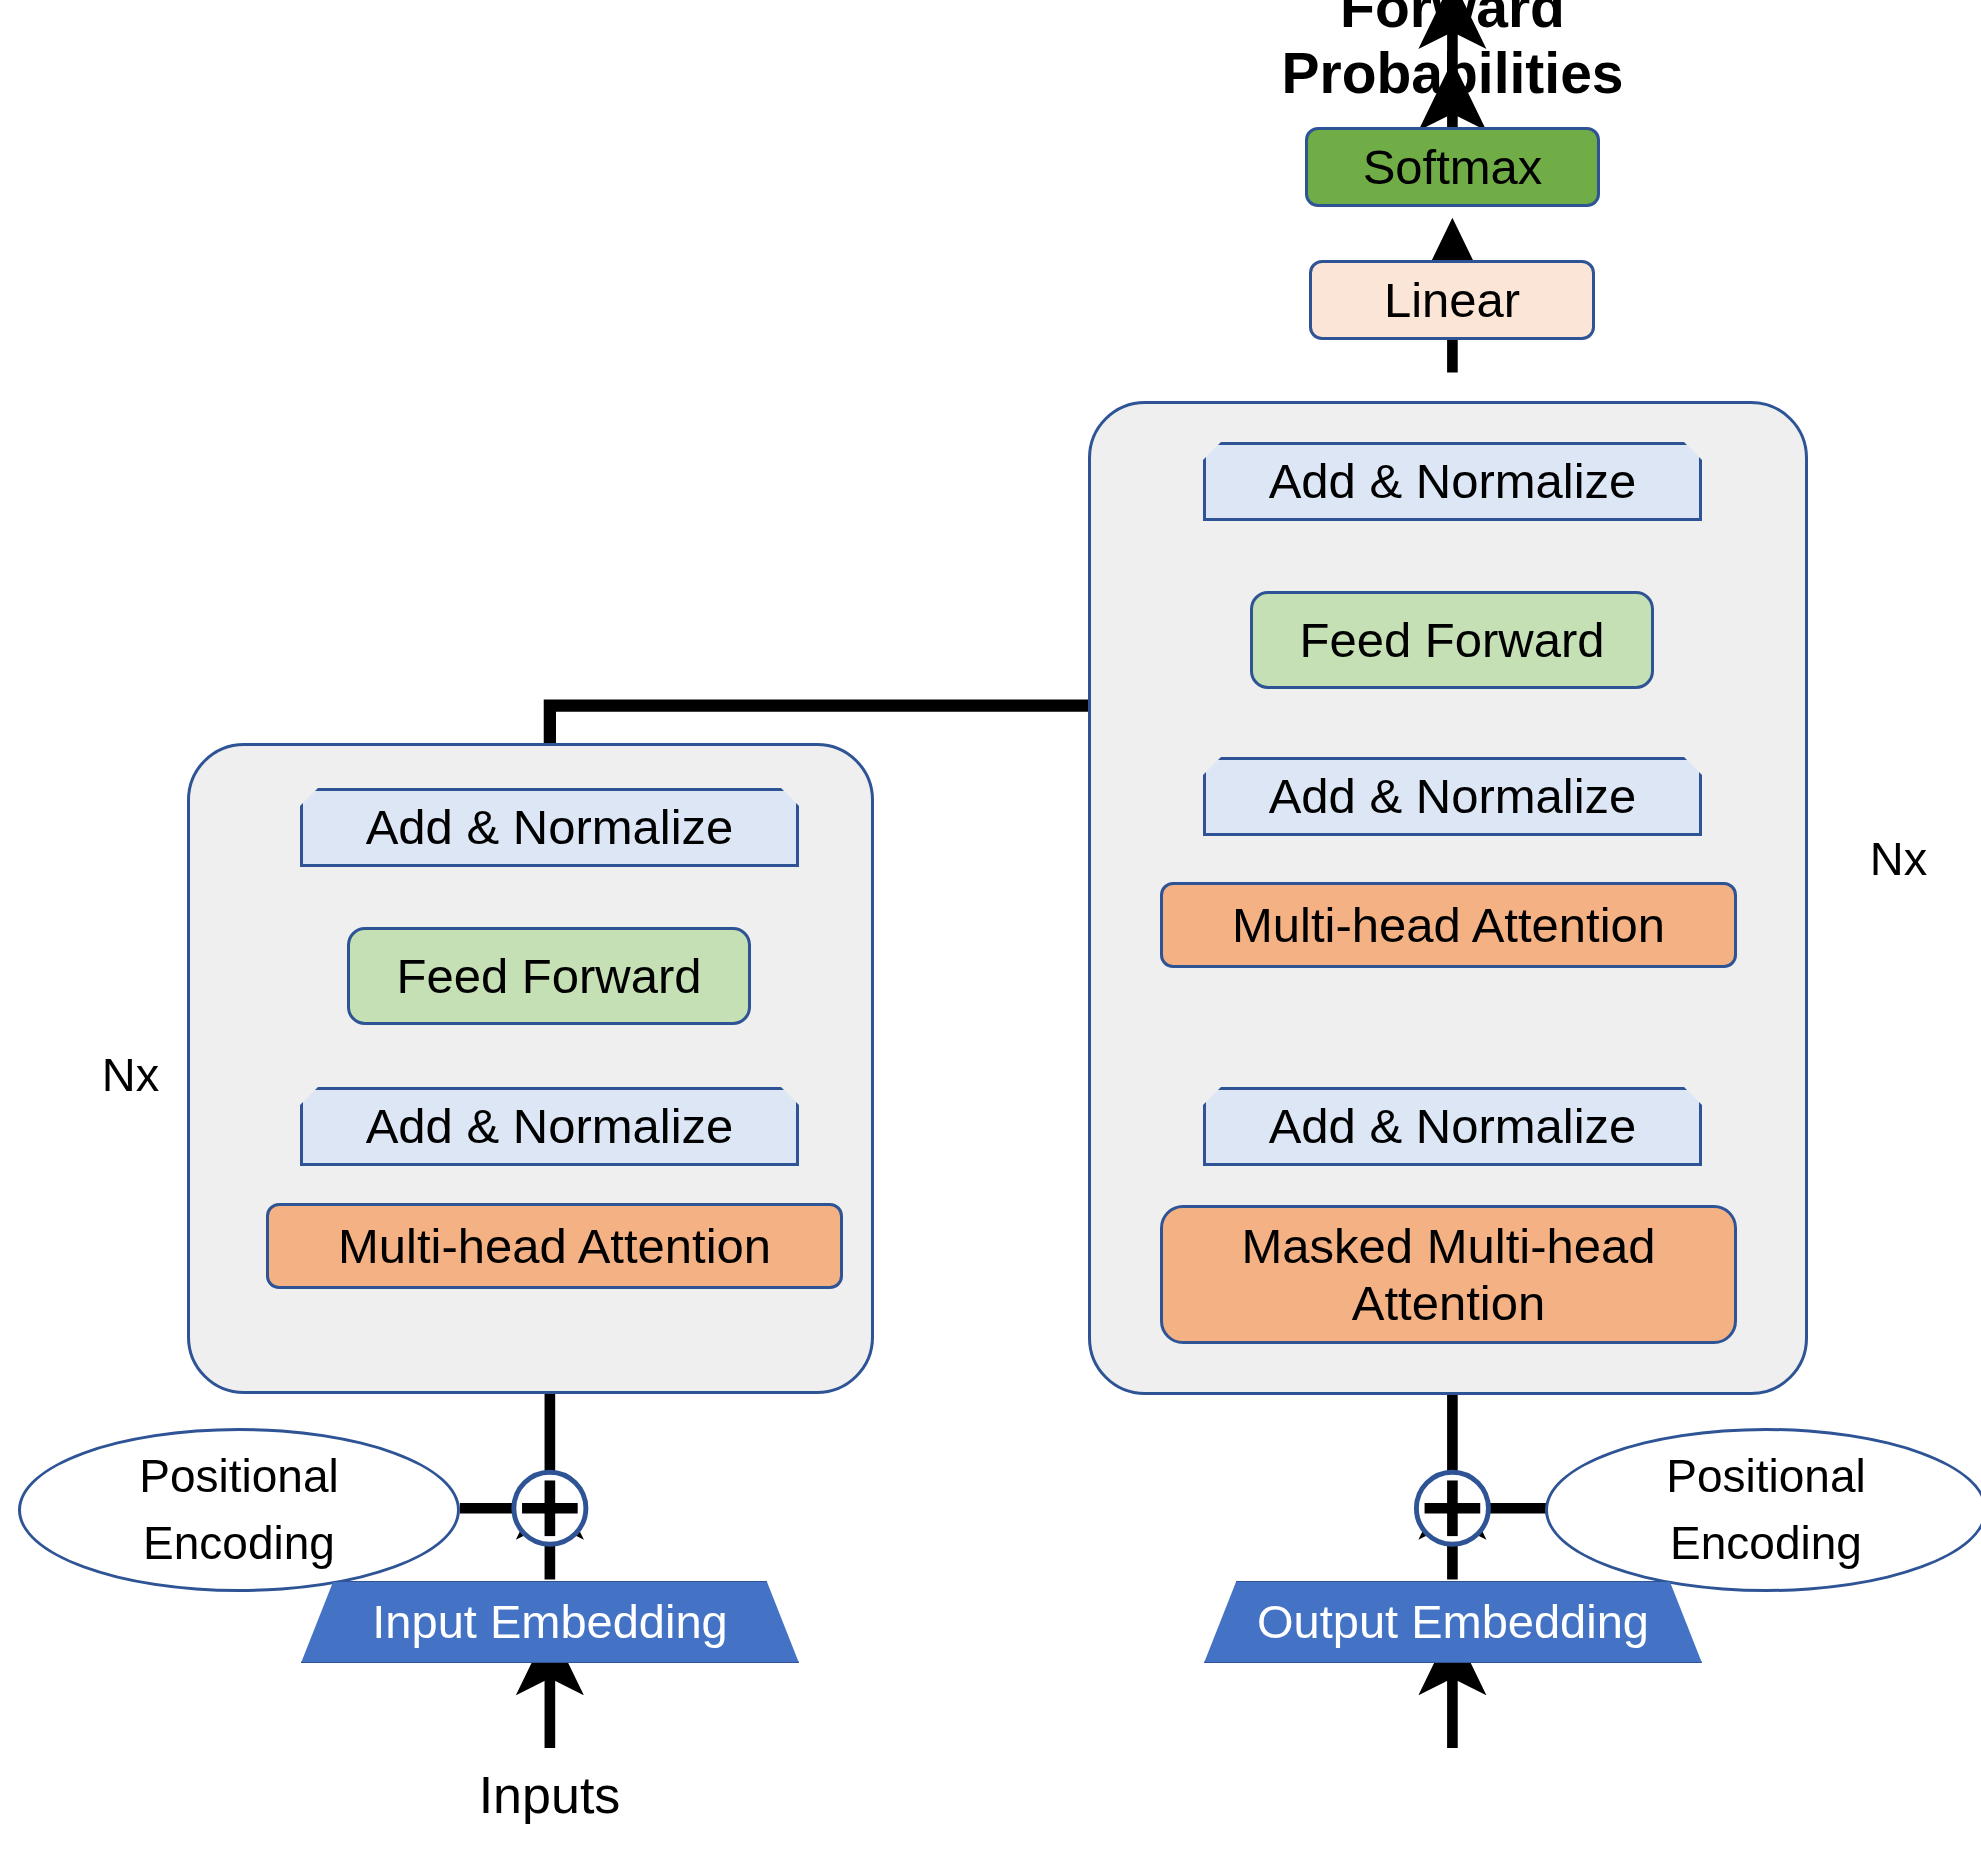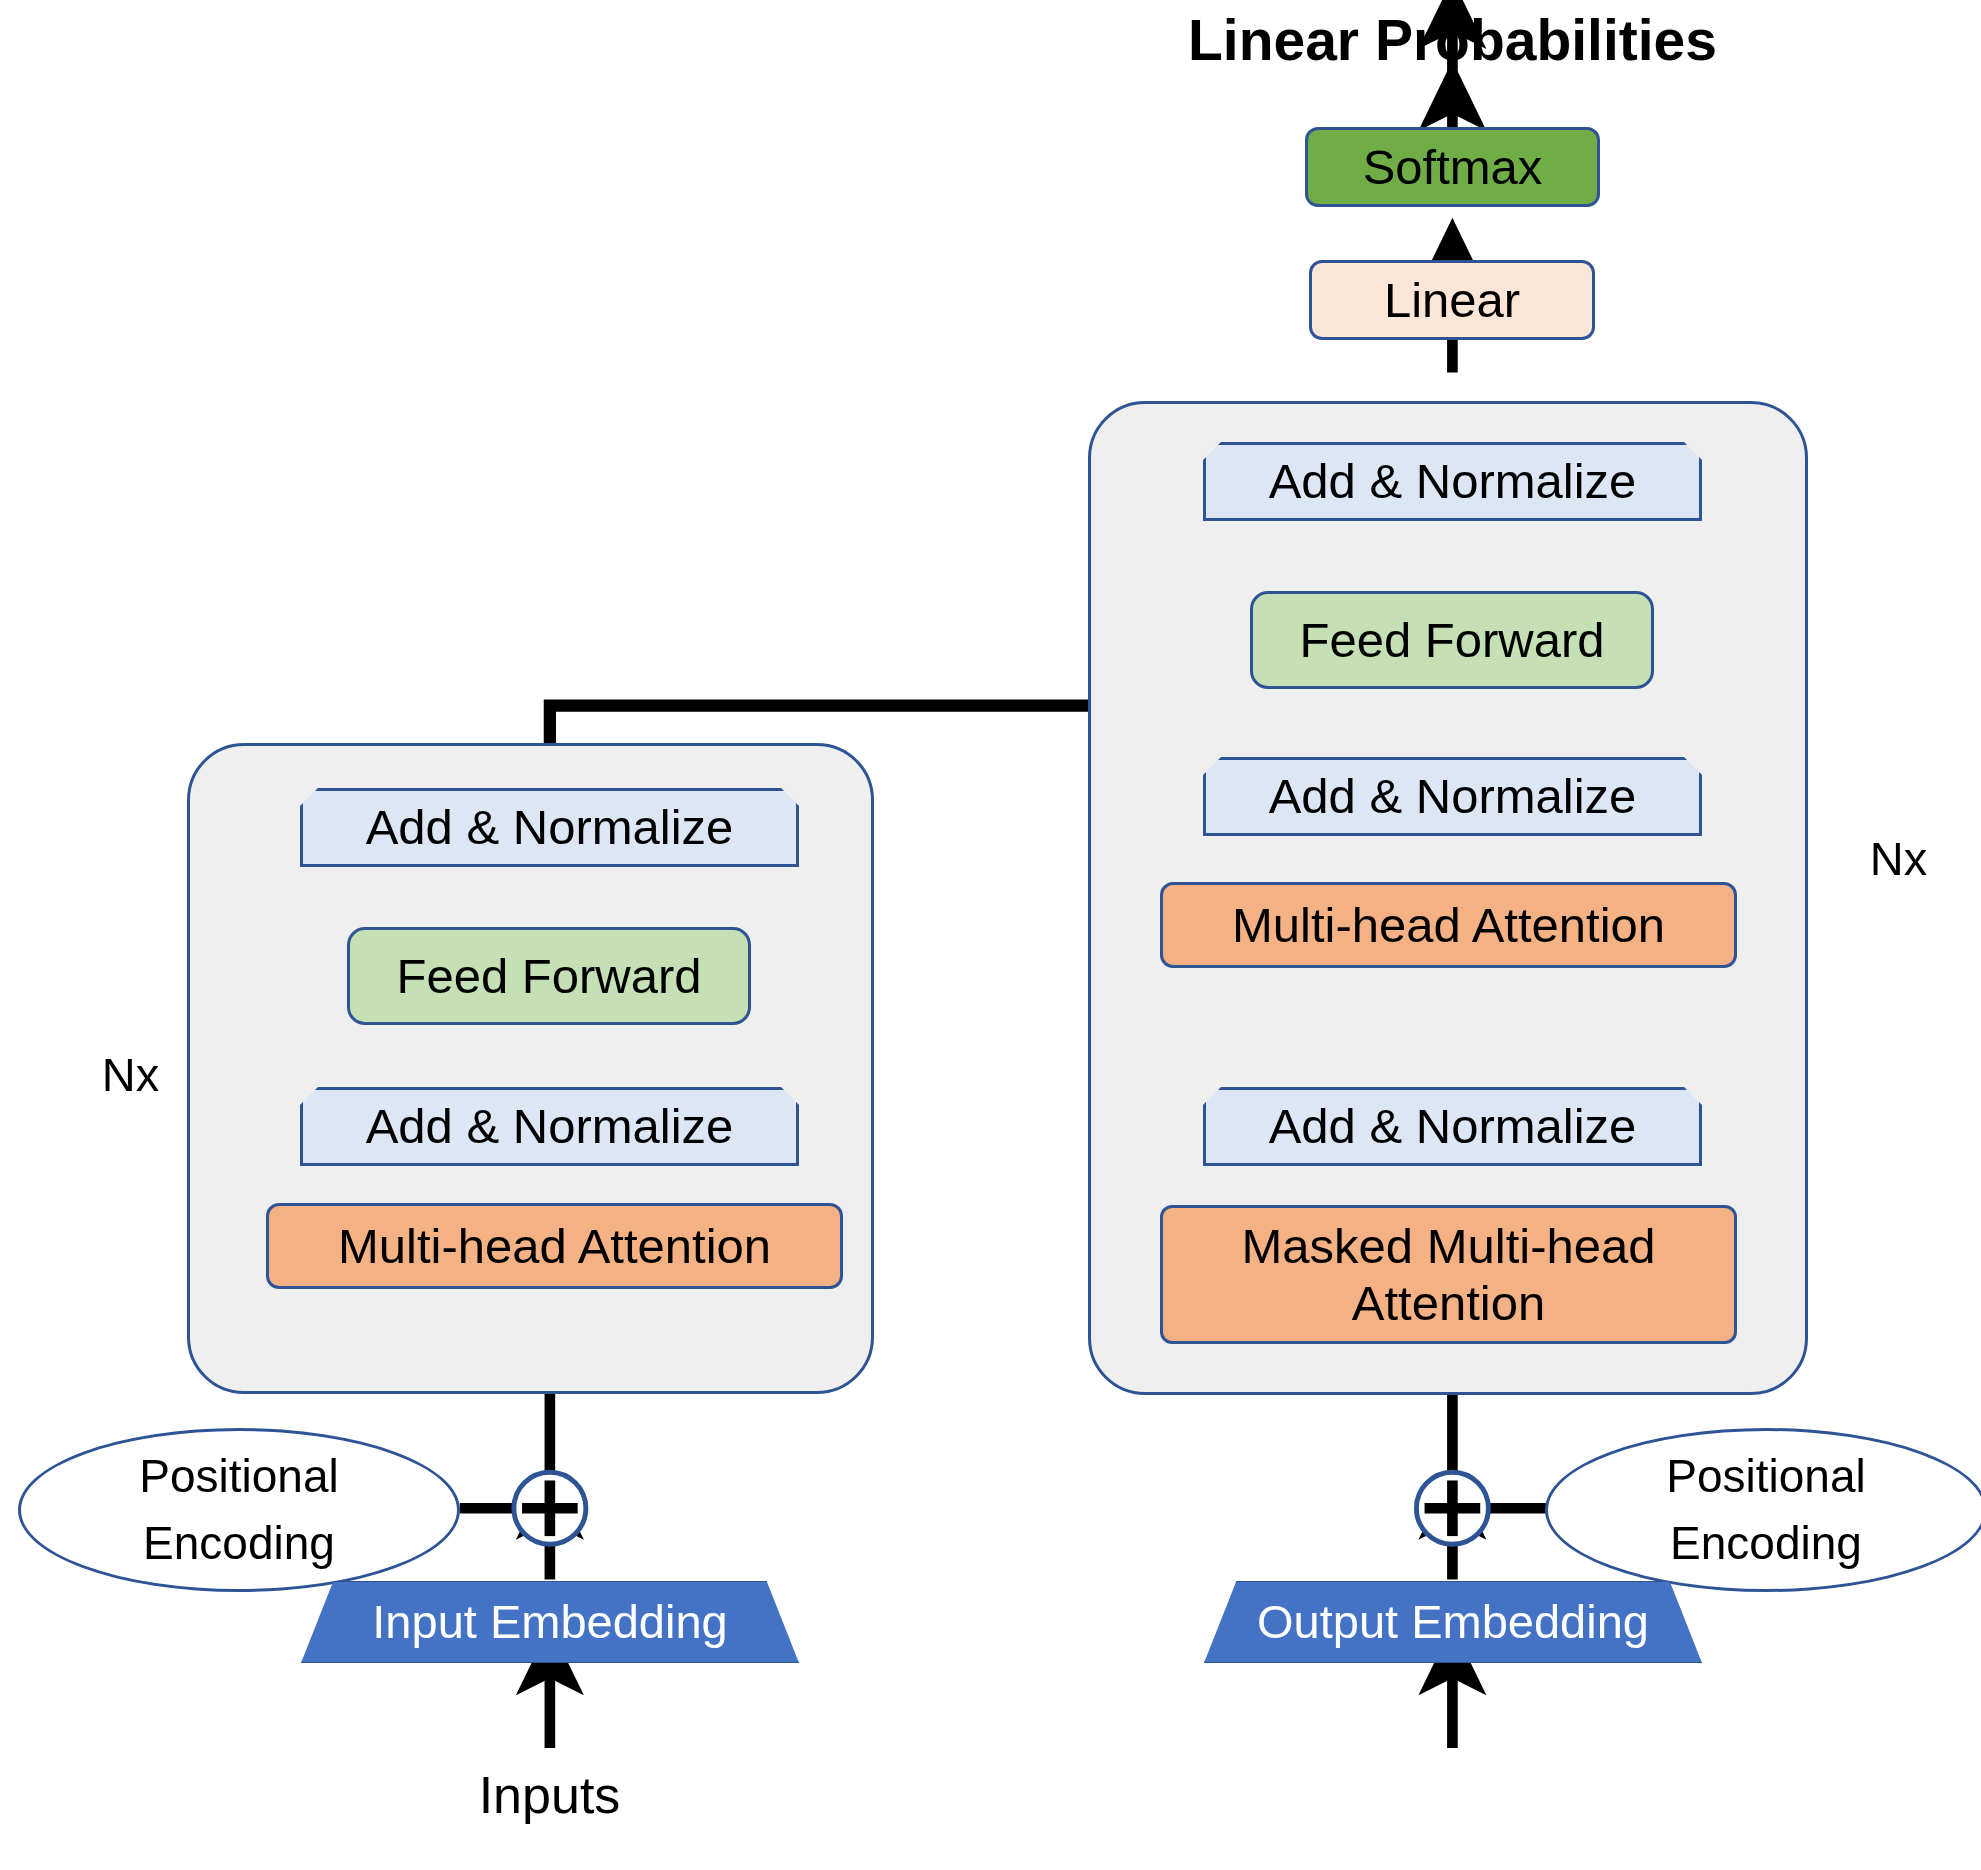--- a/index.html
+++ b/index.html
@@ -65,21 +65,21 @@
   }
   .mha {
     background: #F4B183;
     border: 3.3px solid #2E5496;
     border-radius: 13px;
     font-size: 49px;
   }
   .mha-tall {
     background: #F4B183;
     border: 3.3px solid #2E5496;
-    border-radius: 12px;
+    border-radius: 23px;
     font-size: 49px;
     flex-direction: column;
   }
   .softmax {
     background: #70AD47;
     border: 3.3px solid #2E5496;
     border-radius: 13px;
     font-size: 49px;
   }
   .linear {
@@ -191,21 +191,21 @@
     <path d="M2155 585 L2090 585" stroke="#4472C4" stroke-width="10" fill="none" stroke-dasharray="34 26" marker-end="url(#ahb)"></path>
 
     <circle cx="672" cy="1843" r="44" fill="#ffffff" stroke="#2E5496" stroke-width="6"></circle>
     <line x1="638" y1="1843" x2="706" y2="1843" stroke="#000" stroke-width="13"></line>
     <line x1="672" y1="1809" x2="672" y2="1877" stroke="#000" stroke-width="13"></line>
     <circle cx="1775" cy="1843" r="44" fill="#ffffff" stroke="#2E5496" stroke-width="6"></circle>
     <line x1="1741" y1="1843" x2="1809" y2="1843" stroke="#000" stroke-width="13"></line>
     <line x1="1775" y1="1809" x2="1775" y2="1877" stroke="#000" stroke-width="13"></line>
   </svg>
 
-  <div class="node toptitle" style="left:1170px; top:8.2px; width:565px; height:65px;">Linear Probabilities</div>
+  <div class="node toptitle" style="left:1170px; top:8.2px; width:565px; height:65px;">Forward Probabilities</div>
 
   <div class="node linear" style="left:1309px; top:260px; width:286px; height:80px;">Linear</div>
 
   <div class="node softmax" style="left:1305px; top:127px; width:295px; height:80px;">Softmax</div>
 
   <div class="stack-box" style="left:187px; top:743px; width:687px; height:651px;"></div>
 
   <div class="node nx-label" style="left:65px; top:1043px; width:131px; height:65px;">Nx</div>
 
   <div class="node addnorm" style="left:300px; top:788px; width:499px; height:79px;">Add &amp; Normalize</div>

